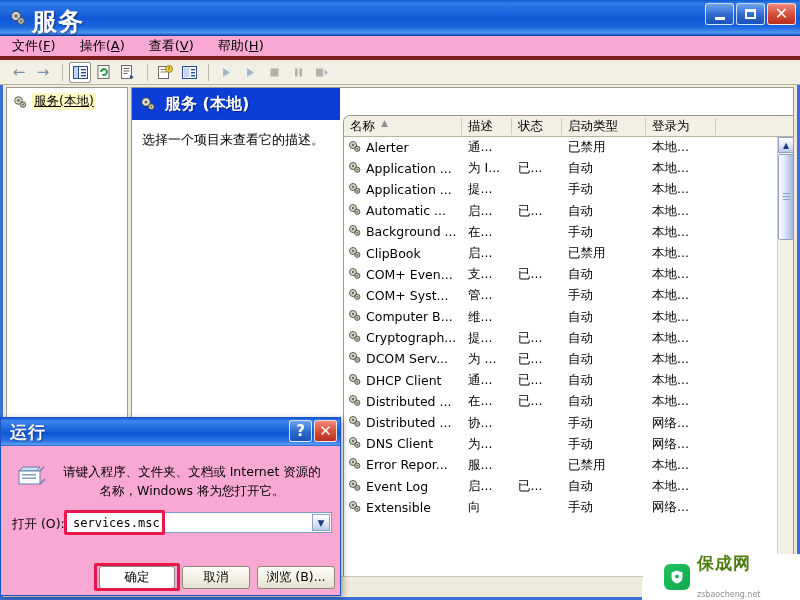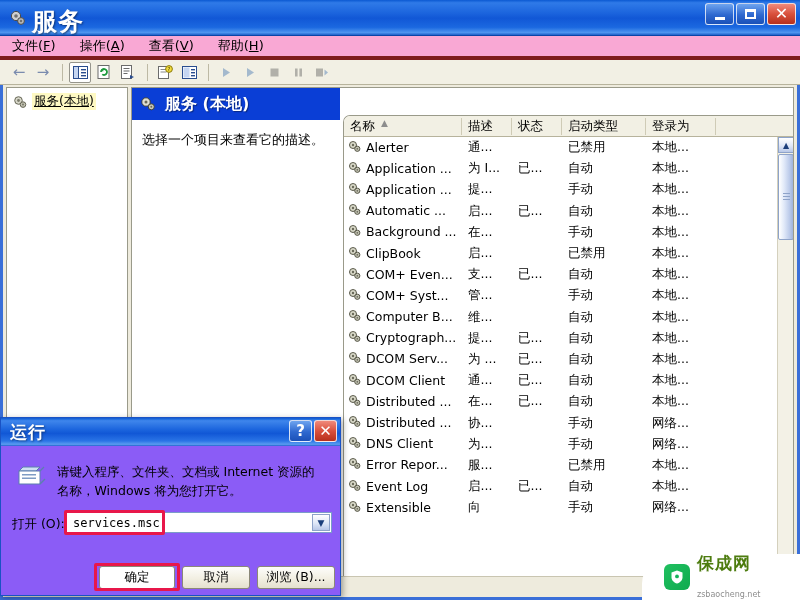--- a/index.html
+++ b/index.html
@@ -175,23 +175,24 @@
   .sb-grip i { display:block; height:1px; background:#8ea3c9; margin-bottom:2px; }
 
   .statusbar {
     position: absolute; left: 3px; bottom: 3px; right: 3px; height: 18px;
     background: #eeebdd; border-top: 1px solid #c9c5b1;
   }
 
   
   .rundlg {
     position: absolute; left: 0px; top: 417px; width: 341px; height: 179px;
-    background: #8b5cf6;
+    background: #f9a8d4;
     border: 1px solid #1a52c4;
     box-shadow: 2px 2px 6px rgba(0,0,0,.35);
+    text-align: center;
   }
   .rd-title {
     height: 28px;
     background: linear-gradient(to bottom,
         #0b59d2 0%, #3f86ec 10%, #1b64dd 42%, #1157d6 55%,
         #2a74e6 82%, #5a9cf0 94%, #2360cc 100%);
     position: relative;
   }
   .rd-title .t {
     position: absolute; left: 9px; top: 3px;
@@ -597,21 +598,21 @@
               <div class="lv-td c-logon">本地...</div>
             </div>
             <div class="lv-row">
               <div class="lv-td name c-name">
                 <span><svg width="14" height="13" viewBox="0 0 14 13">
                     <circle cx="5" cy="5" r="3.5" fill="#d8d8c8" stroke="#4a4a3a" stroke-width=".9"></circle>
                     <circle cx="5" cy="5" r="1.2" fill="#6a6a5a"></circle>
                     <circle cx="9.3" cy="8.8" r="2.6" fill="#c4c4b4" stroke="#4a4a3a" stroke-width=".9"></circle>
                     <circle cx="9.3" cy="8.8" r=".9" fill="#6a6a5a"></circle>
                   </svg></span>
-                <span>DCOM Client</span>
+                <span>DHCP Client</span>
               </div>
               <div class="lv-td c-desc">通...</div>
               <div class="lv-td c-stat">已...</div>
               <div class="lv-td c-boot">自动</div>
               <div class="lv-td c-logon">本地...</div>
             </div>
             <div class="lv-row">
               <div class="lv-td name c-name">
                 <span><svg width="14" height="13" viewBox="0 0 14 13">
                     <circle cx="5" cy="5" r="3.5" fill="#d8d8c8" stroke="#4a4a3a" stroke-width=".9"></circle>

